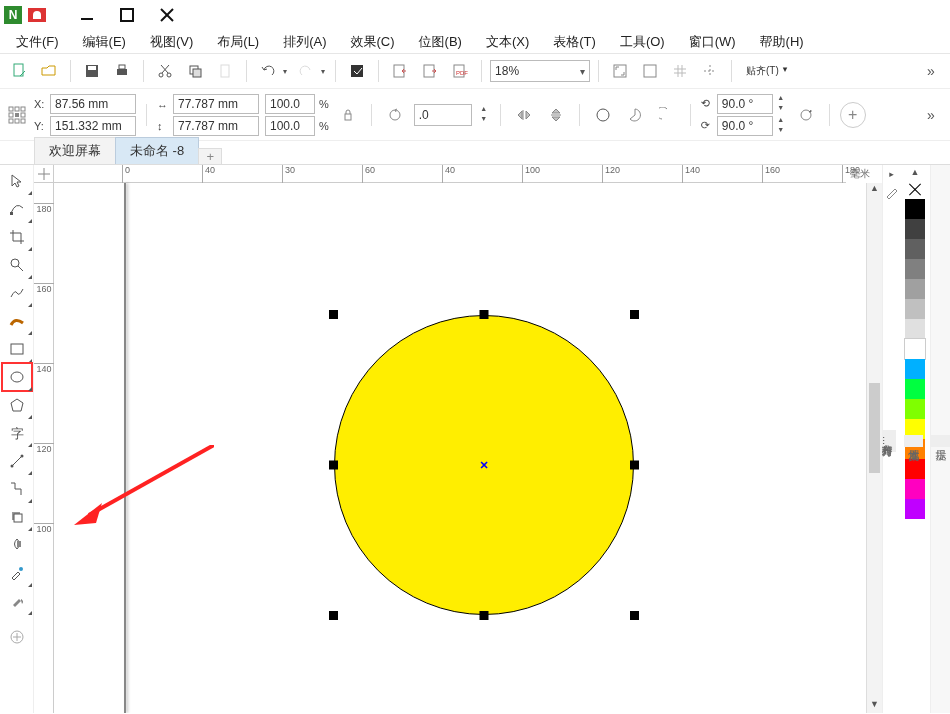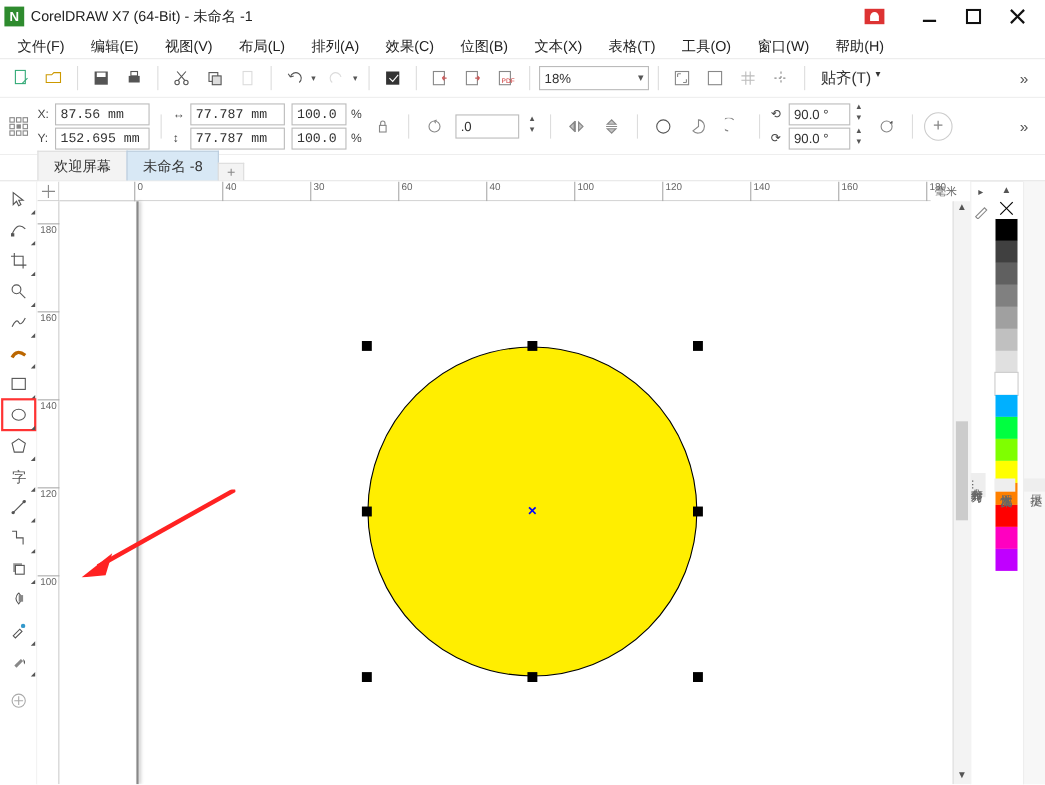--- a/index.html
+++ b/index.html
@@ -23,32 +23,32 @@
   .toolbar { display: flex; align-items: center; padding: 4px 6px; gap: 4px; border-bottom: 1px solid #eee; background: #fff; }
   .sep { width: 1px; height: 22px; background: #ddd; margin: 0 4px; }
   .tbtn { width: 26px; height: 26px; display:flex; align-items:center; justify-content:center; color:#555; border:1px solid transparent; }
   .tbtn svg { width: 16px; height: 16px; }
   .tbtn.disabled { opacity: .35; }
   .dropdown-arrow { font-size:8px; color:#555; margin-left:-2px; margin-right:2px;}
 
   .zoom-select { display:flex; align-items:center; border:1px solid #bbb; height:22px; width:100px; padding:0 4px; justify-content:space-between; font-size:12px;}
   .zoom-select::after{content:"▾"; font-size:10px; color:#555;}
 
-  .paste-lbl { font-size:14px; padding:0 6px; display:flex; align-items:flex-start; gap:4px;}
+  .paste-lbl { font-size:10px; padding:0 6px; display:flex; align-items:flex-start; gap:4px;}
   .paste-lbl::after{content:"▾"; font-size:9px;}
 
   .overflow { margin-left:auto; width:26px; height:26px; display:flex;align-items:center;justify-content:center; font-size:14px; color:#555;}
 
   
   .propbar { display:flex; align-items:center; padding: 4px 6px; gap:6px; border-bottom:1px solid #eee; height:52px;}
   .propbar .grid-ico { width:22px;height:22px; display:flex;align-items:center;justify-content:center;}
   .xy-group { display:flex; flex-direction:column; gap:2px; }
   .xy-row { display:flex; align-items:center; gap:2px; }
   .xy-row .lbl { width:14px; font-size:11px; color:#444;}
-  .xy-row .val { width:86px; height:20px; border:1px solid #bbb; padding:0 4px; font-size:12px; display:flex;align-items:center;font-family:Liberation Mono, monospace;}
+  .xy-row .val { width:86px; height:20px; border:1px solid #bbb; padding:0 4px; font-size:12px; display:flex;align-items:center;}
   .xy-row .suf { font-size:11px; color:#444; margin-left:2px;}
   .spin { width:12px; display:flex; flex-direction:column; }
   .spin div { height:10px; font-size:7px; text-align:center; color:#555;}
   .rot-input{ width:58px; height:22px; border:1px solid #bbb; padding:0 4px; display:flex;align-items:center;}
   .deg-input{ width:56px; height:20px; border:1px solid #bbb; padding:0 4px; display:flex;align-items:center; font-size:12px;}
   .round-plus{ width:26px;height:26px; border:1px solid #ccc; border-radius:50%; display:flex;align-items:center;justify-content:center; color:#888; font-size:16px;}
 
   
   .tabrow { height: 24px; background: #fff; display:flex; align-items:flex-end; padding-left:34px; gap:0; border-bottom:1px solid #ddd;}
   .tab { padding: 4px 14px; font-size:13px; background:#f3f3f3; border:1px solid #ddd; border-bottom:none; margin-right:-1px;}
@@ -99,21 +99,20 @@
   .vscroll .thumb{ position:absolute; left:2px; right:2px; top:200px; height:90px; background:#ccc;}
   .vscroll .arr{position:absolute; left:0; right:0; height:14px; text-align:center; font-size:9px; color:#555;}
   .vscroll .arr.up{top:0;} .vscroll .arr.down{bottom:0;}
 
 </style>
 </head>
 <body>
 
 <div class="titlebar">
   <div class="logo">N</div>
-  <div class="title">CorelDRAW X7 (64-Bit) - 未命名 -1</div>
   <div class="user-badge"></div>
   <div class="winbtns">
     <div class="winbtn">
         <svg viewBox="0 0 14 14">
           <line x1="1" y1="11" x2="13" y2="11" stroke="#111" stroke-width="2"></line>
         </svg>
       </div>
     <div class="winbtn">
         <svg viewBox="0 0 14 14">
           <rect x="1" y="1" width="12" height="12" fill="none" stroke="#111" stroke-width="2"></rect>
@@ -273,21 +272,21 @@
         <rect x="13" y="13" width="4" height="4" fill="none" stroke="#888"></rect>
       </svg>
     </div>
   <div class="xy-group">
     <div class="xy-row">
         <span class="lbl">X:</span>
         <div class="val">87.56 mm</div>
       </div>
     <div class="xy-row">
         <span class="lbl">Y:</span>
-        <div class="val">152.695 mm</div>
+        <div class="val">151.332 mm</div>
       </div>
   </div>
   <div class="sep"></div>
   <div class="xy-group">
     <div class="xy-row">
         <span class="lbl">↔</span>
         <div class="val">77.787 mm</div>
       </div>
     <div class="xy-row">
         <span class="lbl">↕</span>

